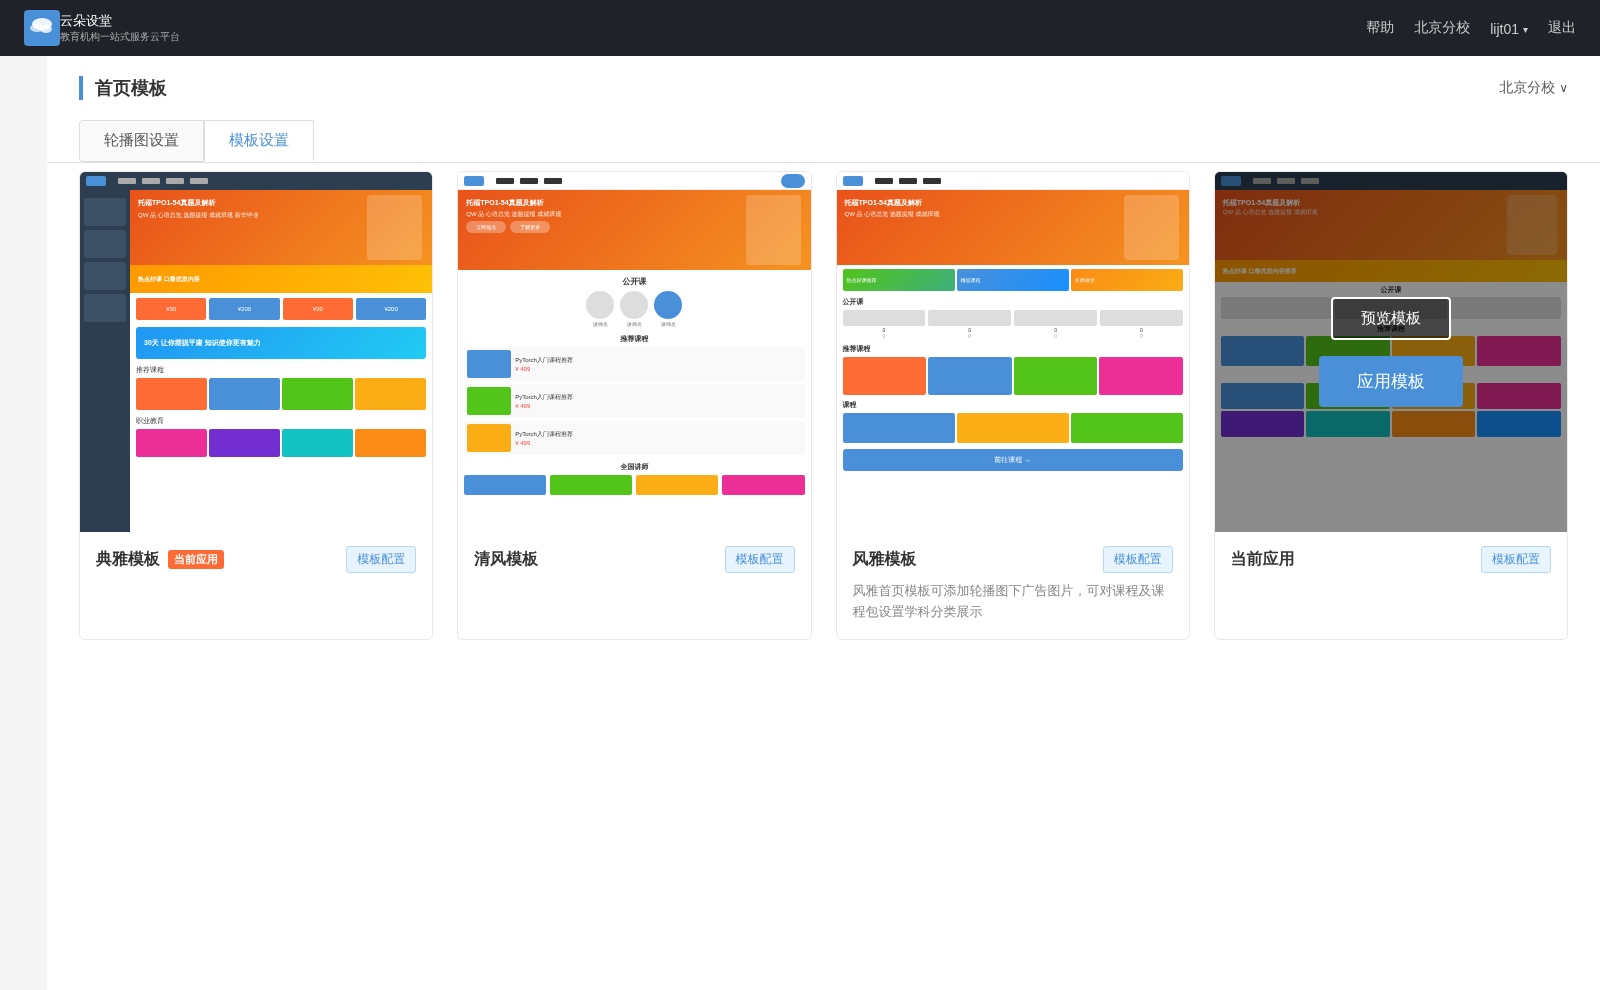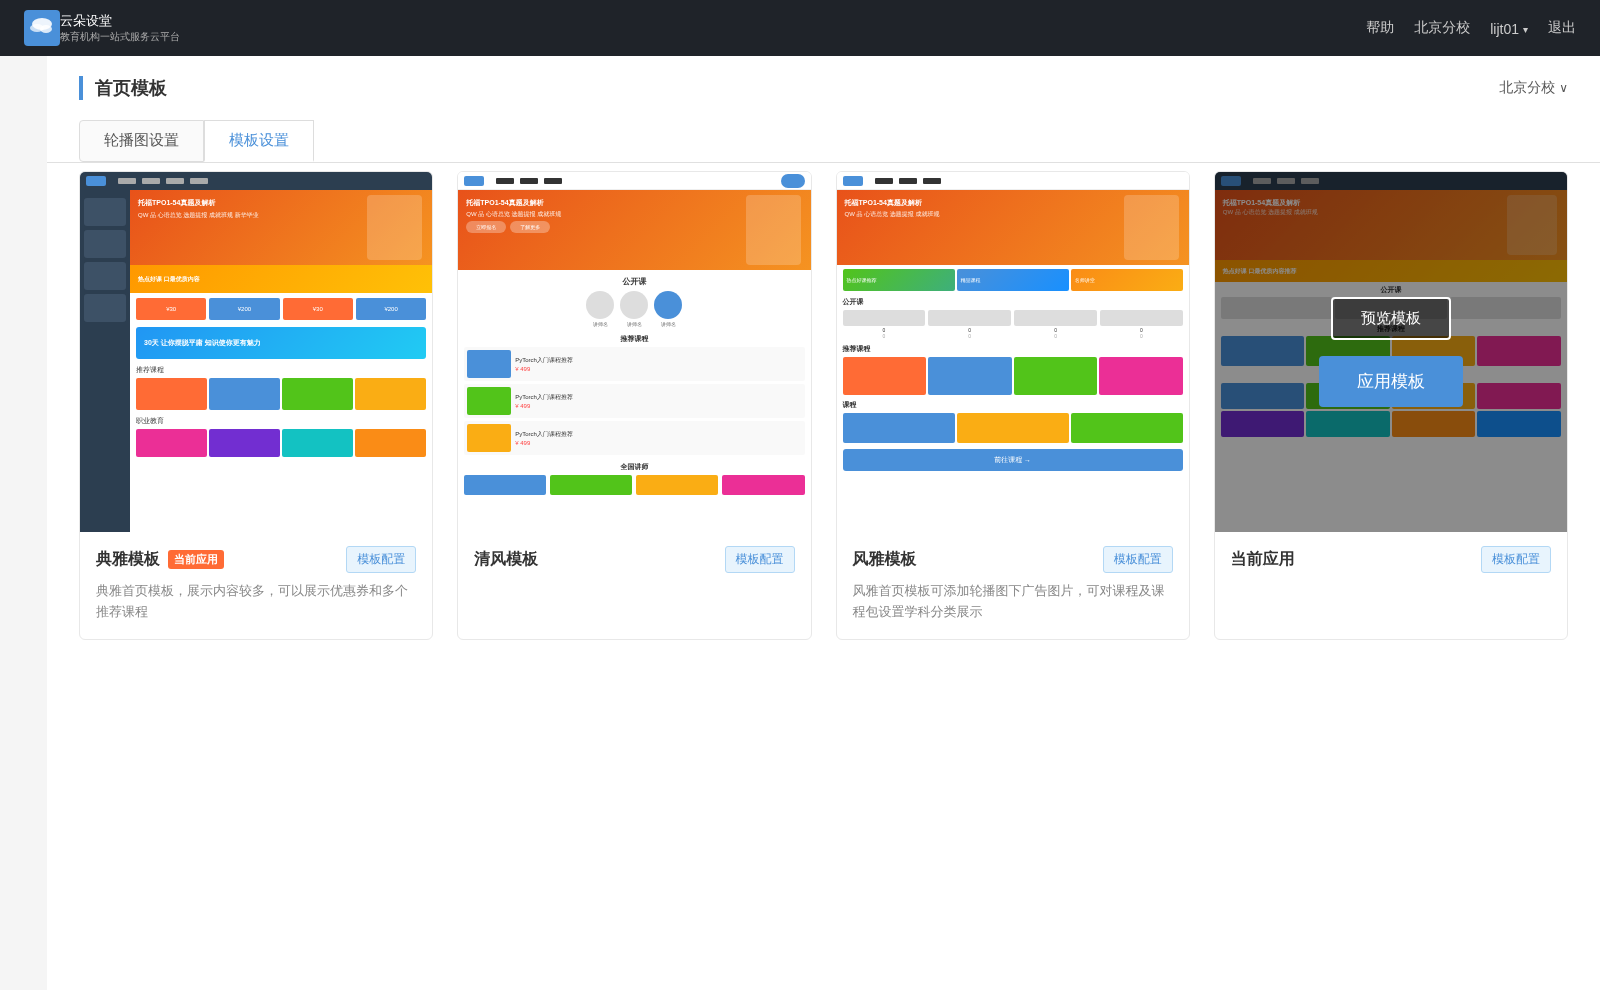--- a/index.html
+++ b/index.html
@@ -171,21 +171,20 @@
         </div>
       </div>
       <div class="template-info">
         <div class="template-name-row">
           <div class="template-name">
             <span>典雅模板</span>
             <span class="template-badge">当前应用</span>
           </div>
           <button class="template-config-btn">模板配置</button>
         </div>
-        <div class="template-desc">典雅首页模板，展示内容较多，可以展示优惠券和多个推荐课程</div>
       </div>
     </div>
 
     <div class="template-card">
       <div class="template-preview">
         <div style="width:100%;height:100%;background:#fff;overflow:hidden;position:relative;">
 
           <div style="height:18px;background:#ffffff;border-bottom:1px solid #eee;display:flex;align-items:center;padding:0 6px;gap:4px;">
             <div style="width:20px;height:10px;background:#4a90d9;border-radius:2px;"></div>
             <div style="display:flex;gap:6px;margin-left:8px;">

